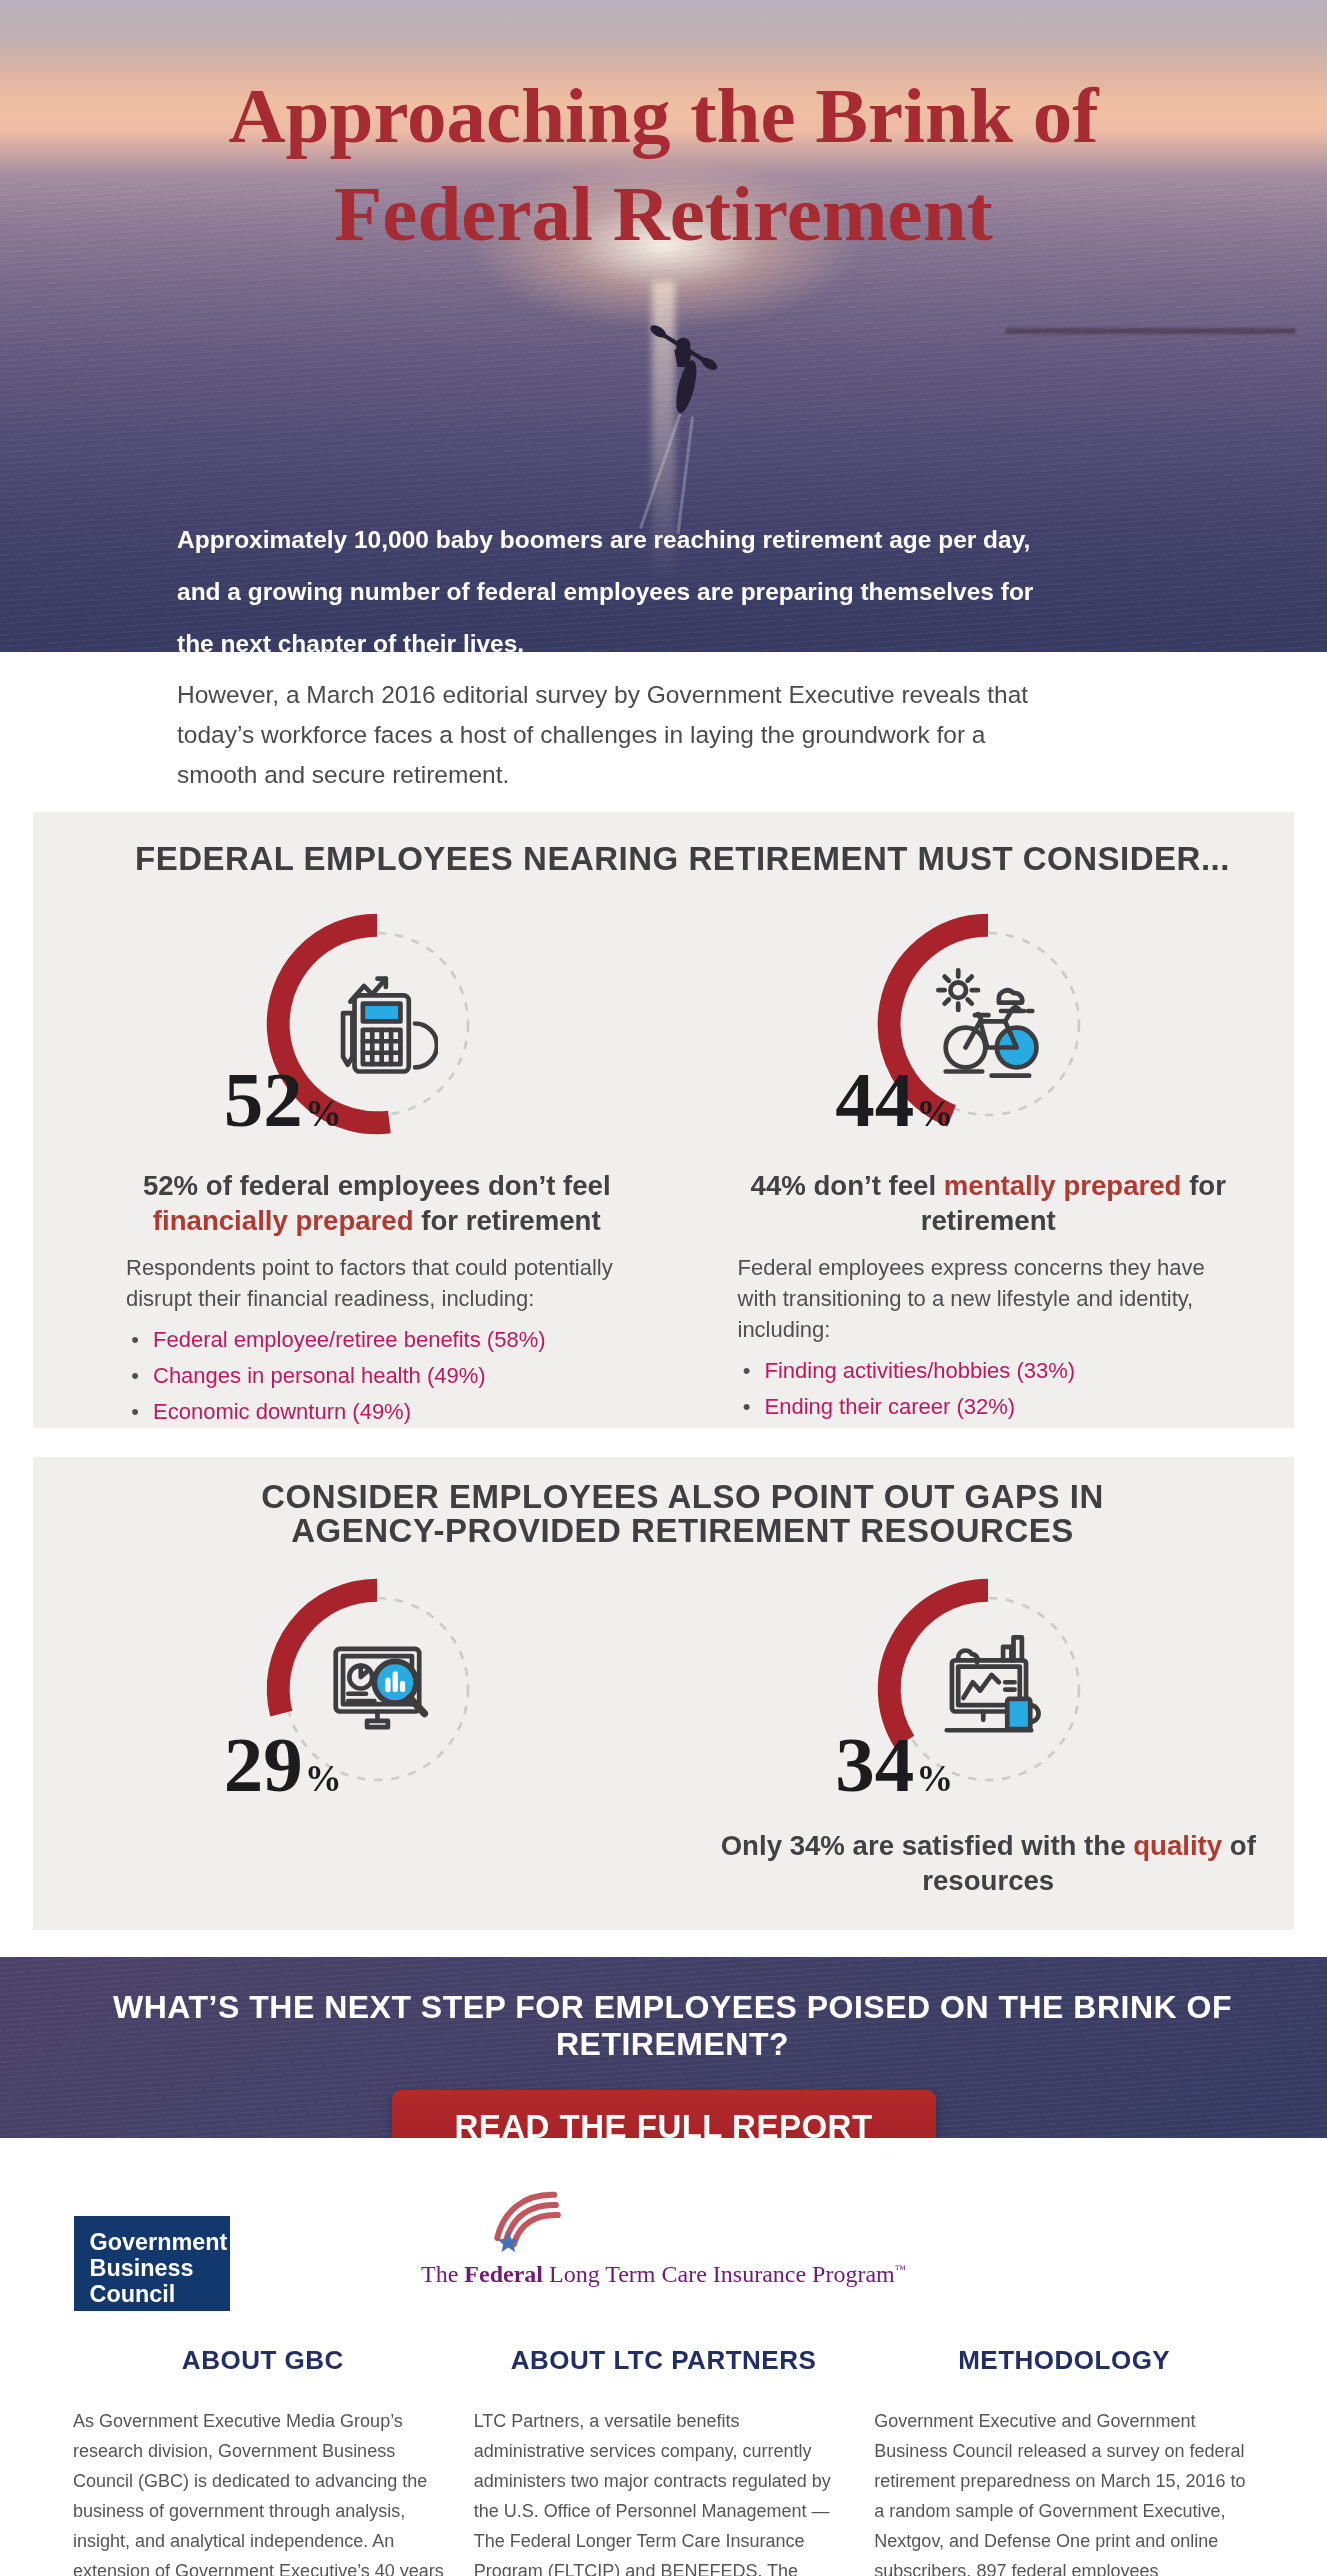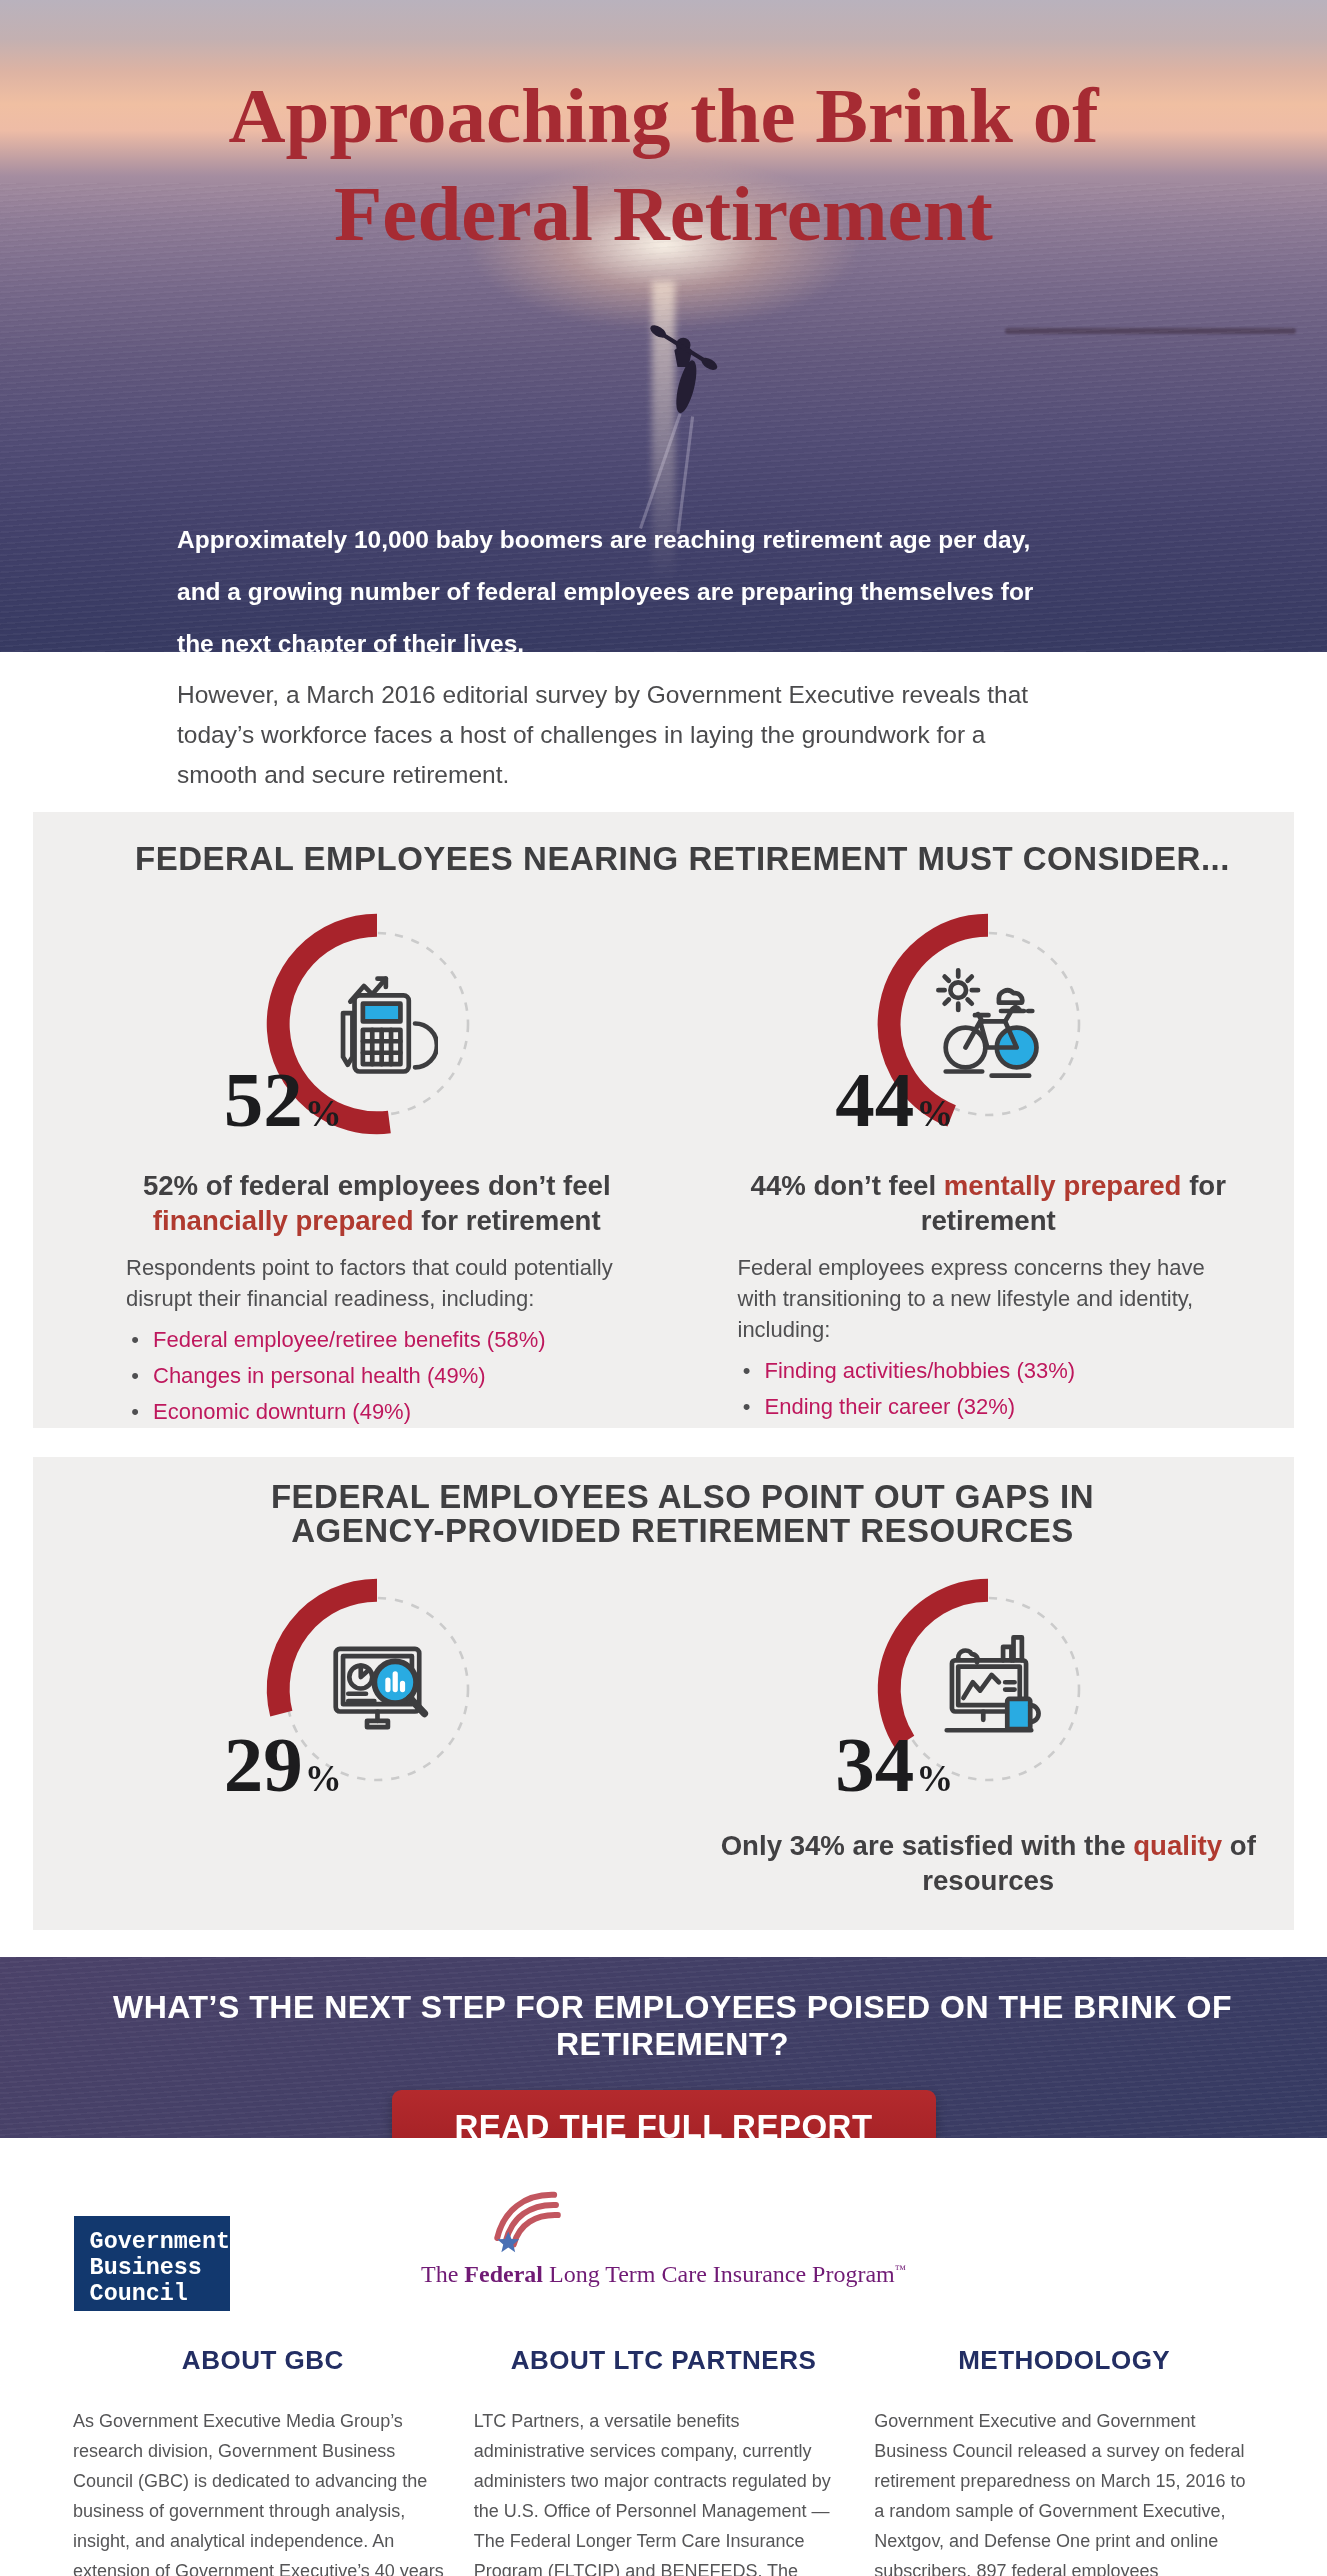--- a/index.html
+++ b/index.html
@@ -112,21 +112,21 @@
     color:#ffffff; font-family:"Liberation Sans", sans-serif;
     font-size:33px; font-weight:800; letter-spacing:0.5px;
   }
   
   .footer { position:relative; width:1327px; height:440px; background:#ffffff; }
   .gbc-logo {
     position:absolute; left:74px; top:78px; width:156px; height:95px;
     background: var(--c-gbc_navy, #12386e); padding:13.5px 0 0 15.6px;
   }
   .gbc-logo div {
-    font-family:Liberation Mono, monospace; font-weight:700;
+    font-family:Liberation Sans, sans-serif; font-weight:700;
     color:#ffffff; font-size:23.4px; line-height:26px;
   }
   .ltc-logo { position:absolute; left:0; top:44px; width:100%; text-align:center; }
   .ltc-flag { display:block; margin:0 auto 1px; transform:translateX(-130px); }
   .ltc-text { font-family:"Liberation Serif", serif; font-size:24px; color:#701a75; }
   .ltc-text b { font-weight:700; }
   .ltc-text sup { font-size:11.4px; }
   .footer-cols { position:absolute; left:0; top:207px; width:1327px; padding:0 73px; display:flex; gap:21px; }
   .footer-col { flex:1; }
   .footer-col h4 {
@@ -233,21 +233,21 @@
         <li>Ending their career (32%)</li>
         <li>Leaving their workplace social network (30%)</li>
       </ul>
     </div>
 
   </div>
 </div>
 
 <div class="gray-section gray2">
   <div class="section-header">
-    <div>FEDERAL EMPLOYEES ALSO POINT OUT GAPS IN</div>
+    <div>CONSIDER EMPLOYEES ALSO POINT OUT GAPS IN</div>
     <div>AGENCY-PROVIDED RETIREMENT RESOURCES</div>
   </div>
   <div class="stats-row">
 
     <div class="stat-col">
       <div class="donut-wrap">
         <svg class="donut" viewBox="0 0 450 450">
           <circle class="dash" cx="225" cy="225" r="175"></circle>
           <path class="arc" d="M 225 35 A 190 190 0 0 0 41.0 272.3"></path>
         </svg>

